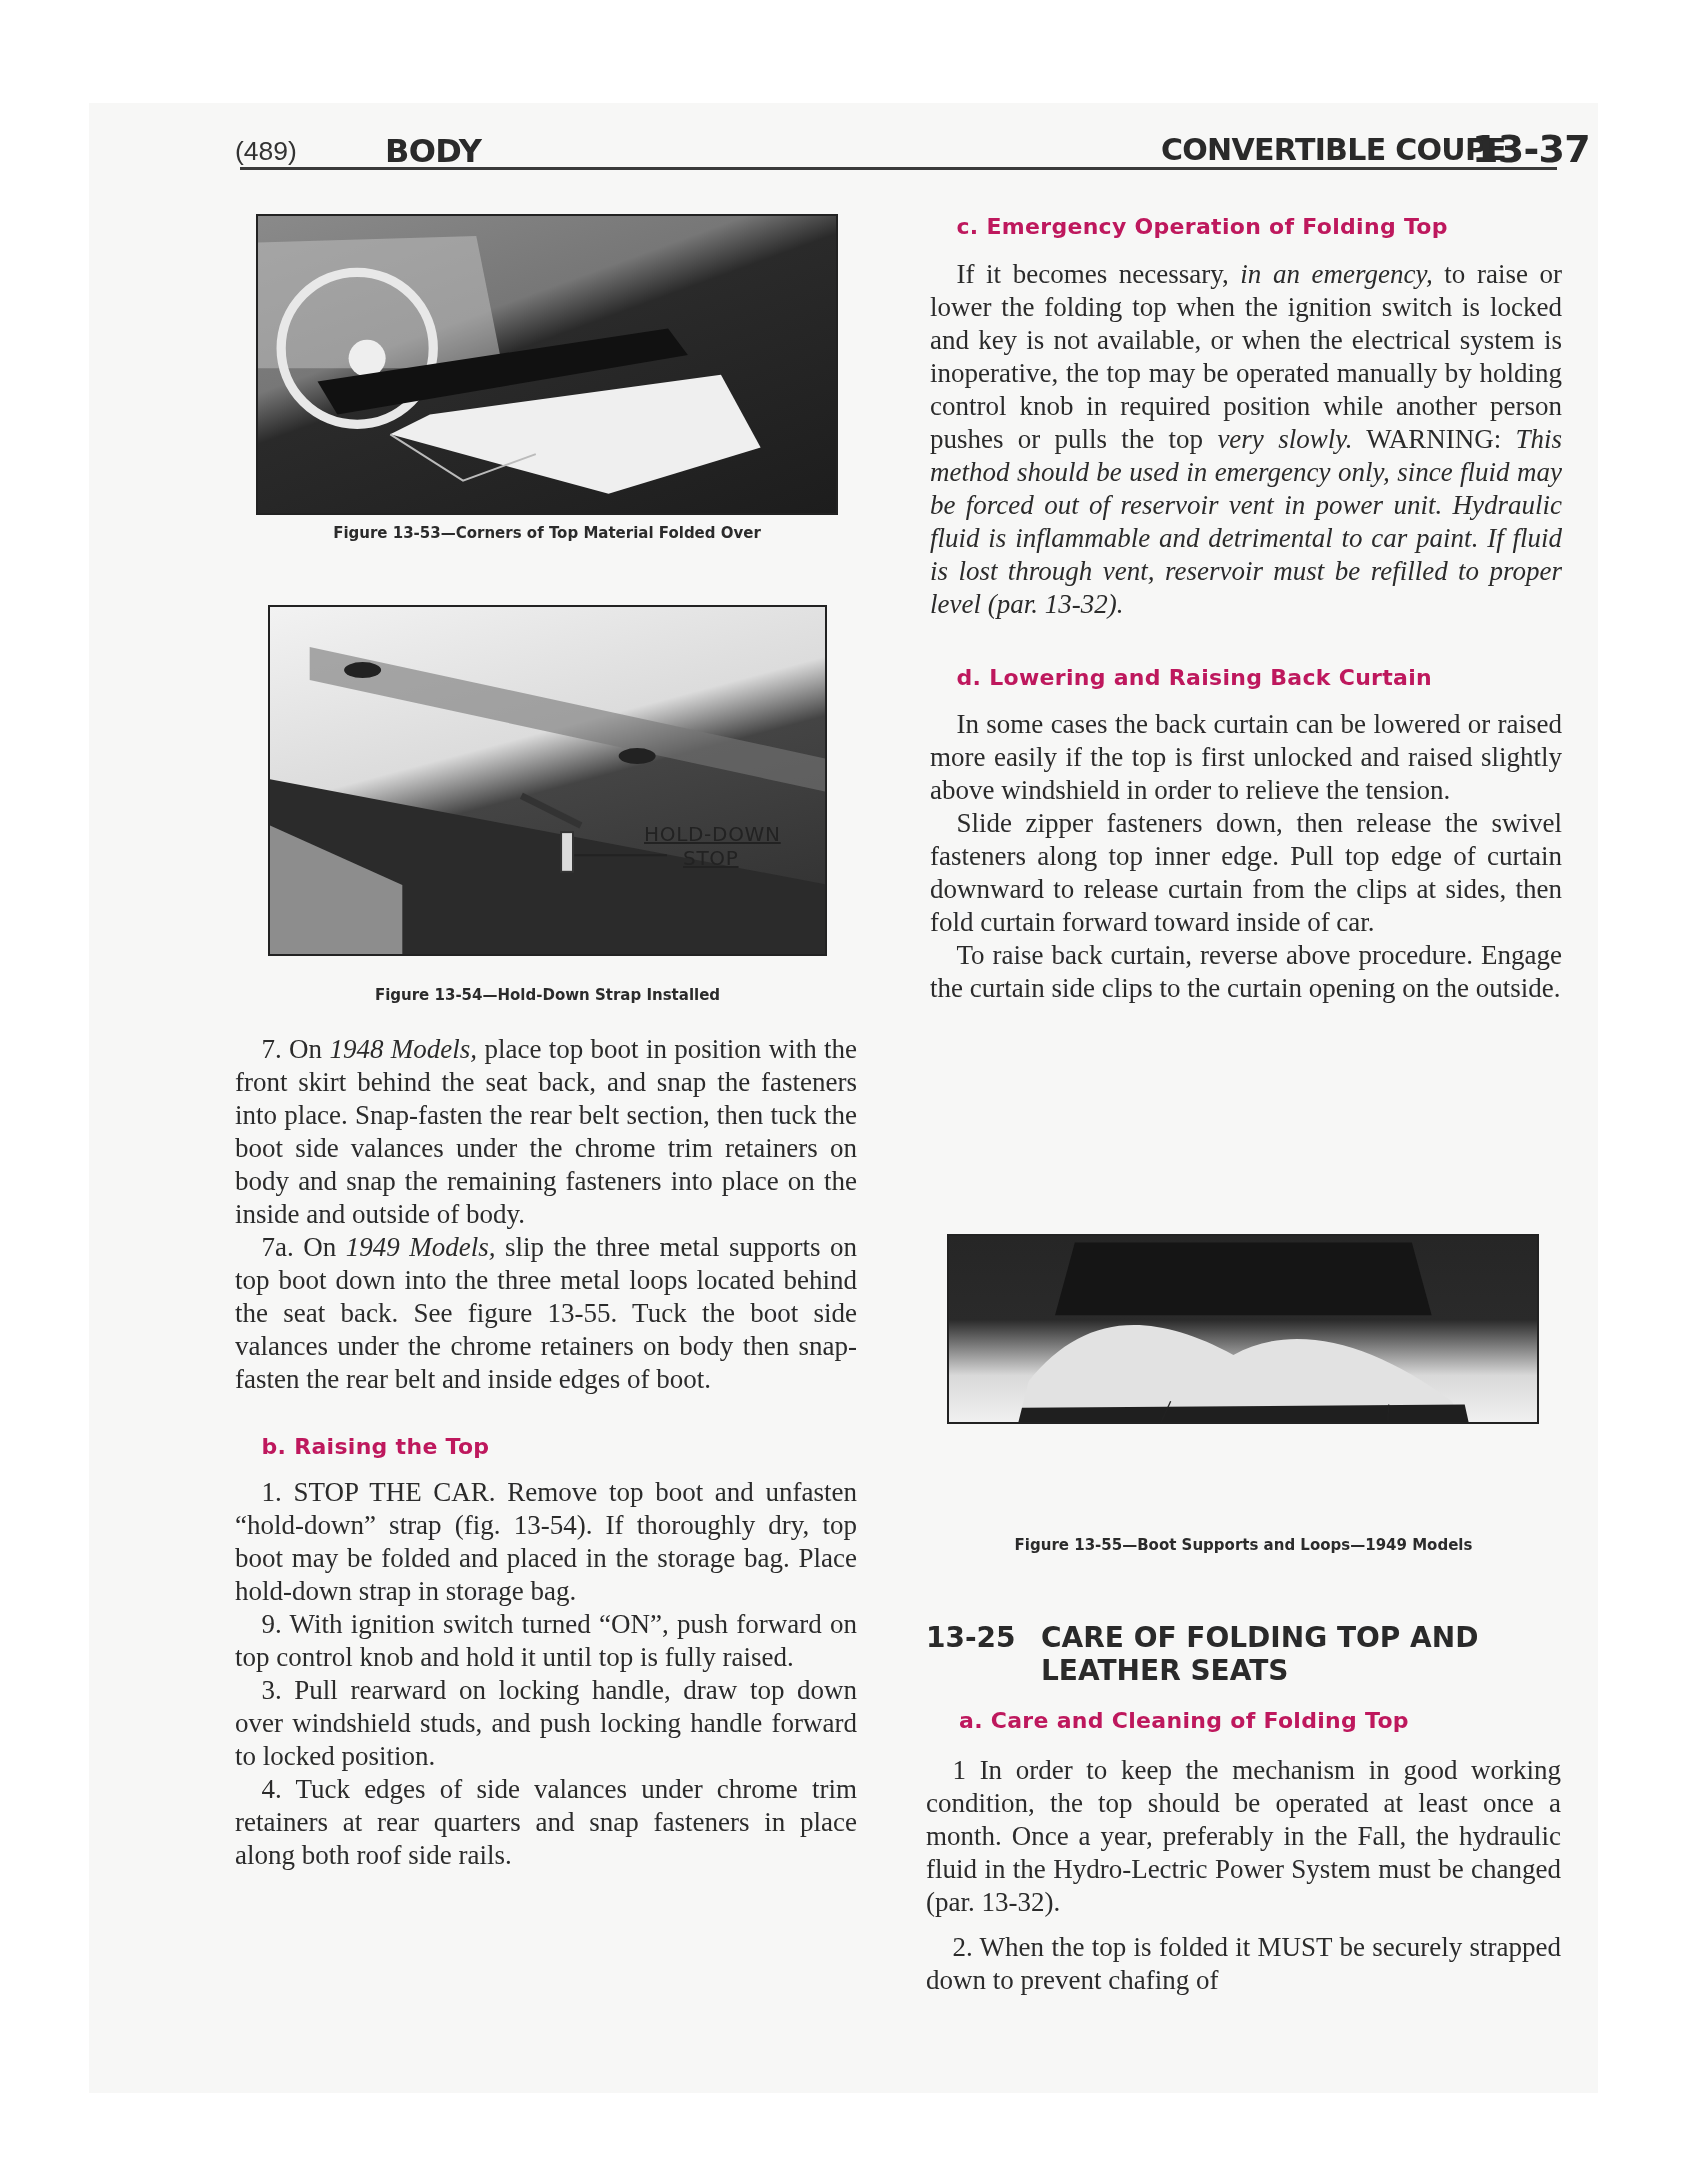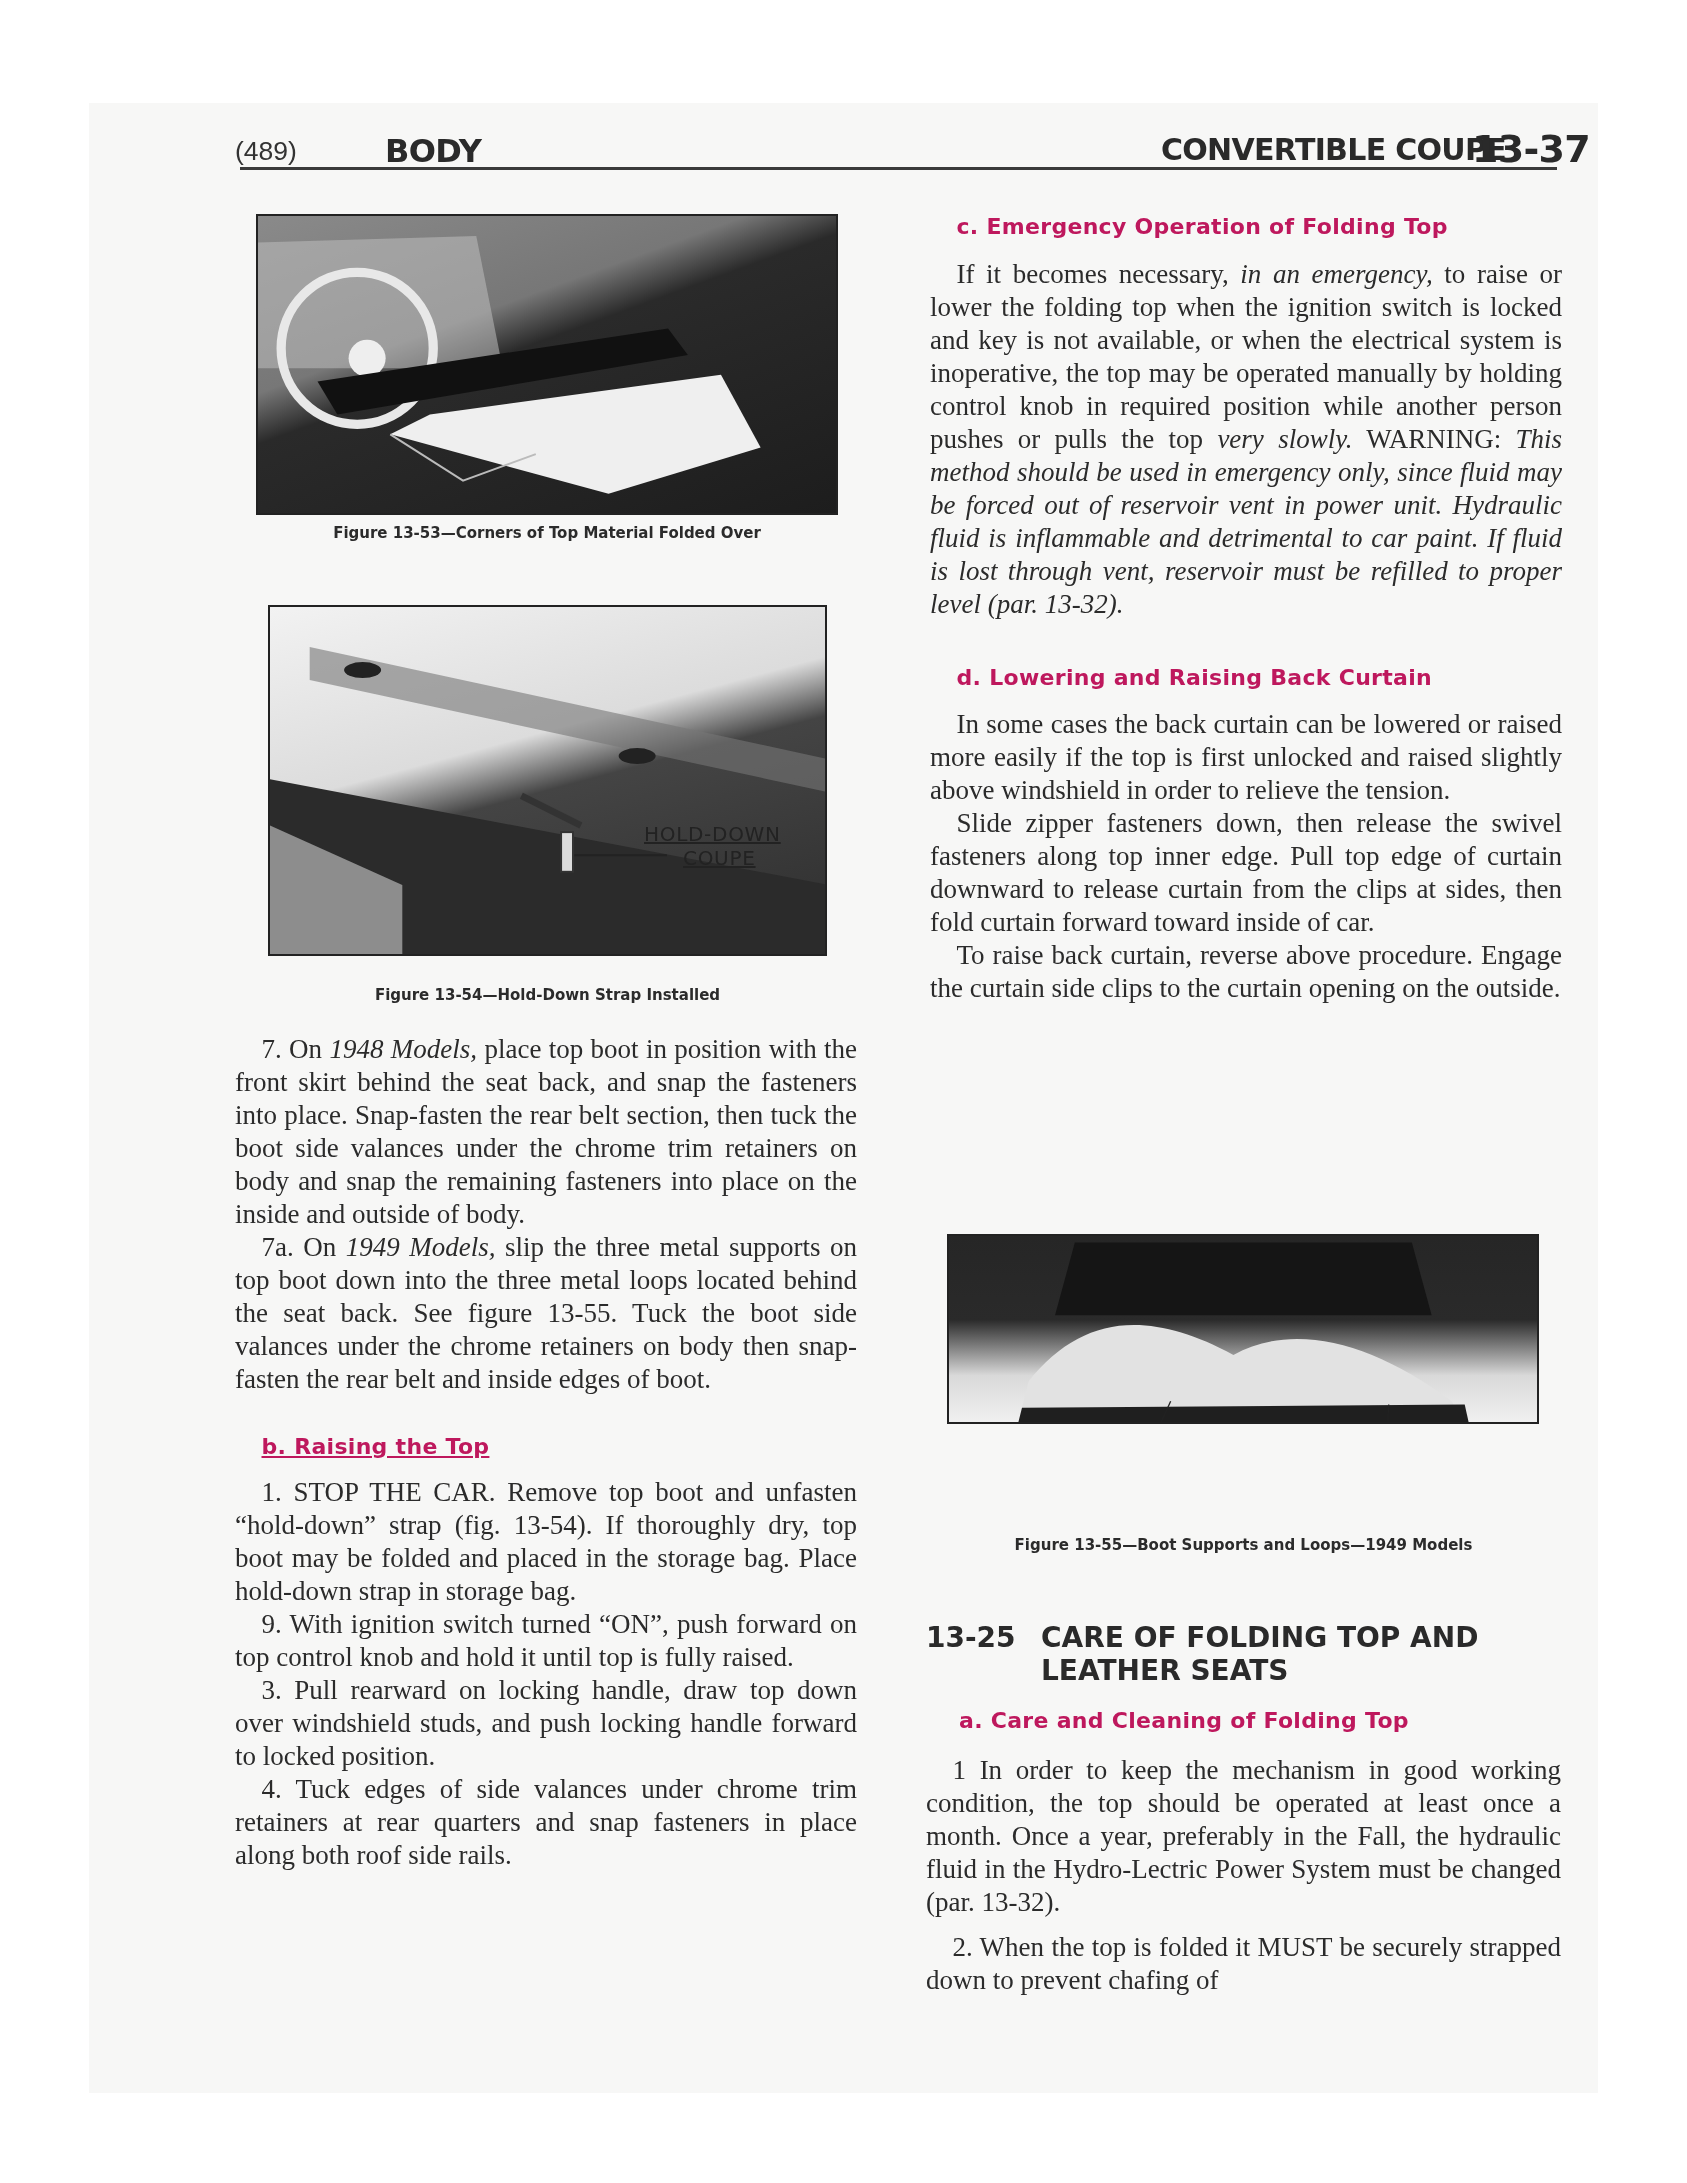--- a/index.html
+++ b/index.html
@@ -47,29 +47,29 @@
     <path d="M60 60 L845 230 L845 280 L60 110 Z" fill="#777" opacity="0.6"></path>
     <path d="M0 260 L845 420 L845 530 L0 530 Z" fill="#2b2b2b"></path>
     <path d="M0 330 L200 420 L200 530 L0 530 Z" fill="#cfcfcf" opacity="0.6"></path>
     <ellipse cx="140" cy="95" rx="28" ry="12" fill="#222"></ellipse>
     <ellipse cx="555" cy="225" rx="28" ry="12" fill="#222"></ellipse>
     <path d="M380 285 L470 330" stroke="#333" stroke-width="10"></path>
     <rect x="440" y="340" width="18" height="60" fill="#ddd" stroke="#333" stroke-width="3"></rect>
     <line x1="460" y1="375" x2="600" y2="375" stroke="#222" stroke-width="3"></line>
   </svg>
   <div class="lbl" style="left:374px;top:215px;">HOLD-DOWN</div>
-  <div class="lbl" style="left:413px;top:239px;">COUPE</div>
+  <div class="lbl" style="left:413px;top:239px;">STOP</div>
 </div>
 <div class="cap" style="left:268px;top:986px;width:559px;">Figure 13-54—Hold-Down Strap Installed</div>
 
 <div class="col" style="left:235px;top:1033px;width:622px;">
   <p><span>7. On </span><i>1948 Models,</i><span> place top boot in position with the front skirt behind the seat back, and snap the fasteners into place. Snap-fasten the rear belt section, then tuck the boot side valances under the chrome trim retainers on body and snap the remaining fasteners into place on the inside and outside of body.</span></p>
   <p><span>7a. On </span><i>1949 Models,</i><span> slip the three metal supports on top boot down into the three metal loops located behind the seat back. See figure 13-55. Tuck the boot side valances under the chrome retainers on body then snap-fasten the rear belt and inside edges of boot.</span></p>
   <div style="height:34px"></div>
-  <p class="noind sub" style="padding-left:26.5px;text-decoration:underline;">b.  Raising the Top</p>
+  <p class="noind sub" style="padding-left:26.5px;">b.  Raising the Top</p>
   <div style="height:13.2px"></div>
   <p>1. STOP THE CAR. Remove top boot and unfasten “hold-down” strap (fig. 13-54). If thoroughly dry, top boot may be folded and placed in the storage bag. Place hold-down strap in storage bag.</p>
   <p>9. With ignition switch turned “ON”, push forward on top control knob and hold it until top is fully raised.</p>
   <p>3. Pull rearward on locking handle, draw top down over windshield studs, and push locking handle forward to locked position.</p>
   <p>4. Tuck edges of side valances under chrome trim retainers at rear quarters and snap fasteners in place along both roof side rails.</p>
 </div>
 
 <div class="col" style="left:930px;top:210px;width:632px;">
   <p class="noind sub" style="padding-left:26.5px;">c.  Emergency Operation of Folding Top</p>
   <div style="height:14.6px"></div>

